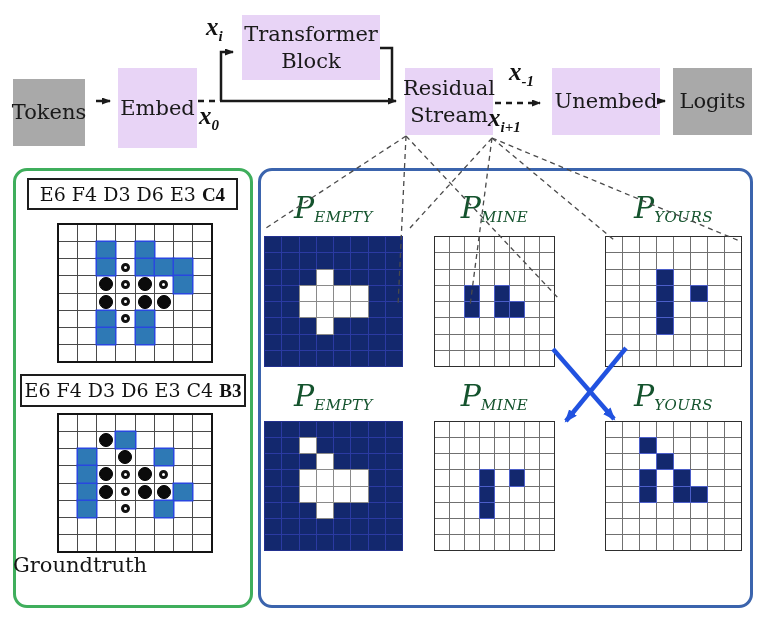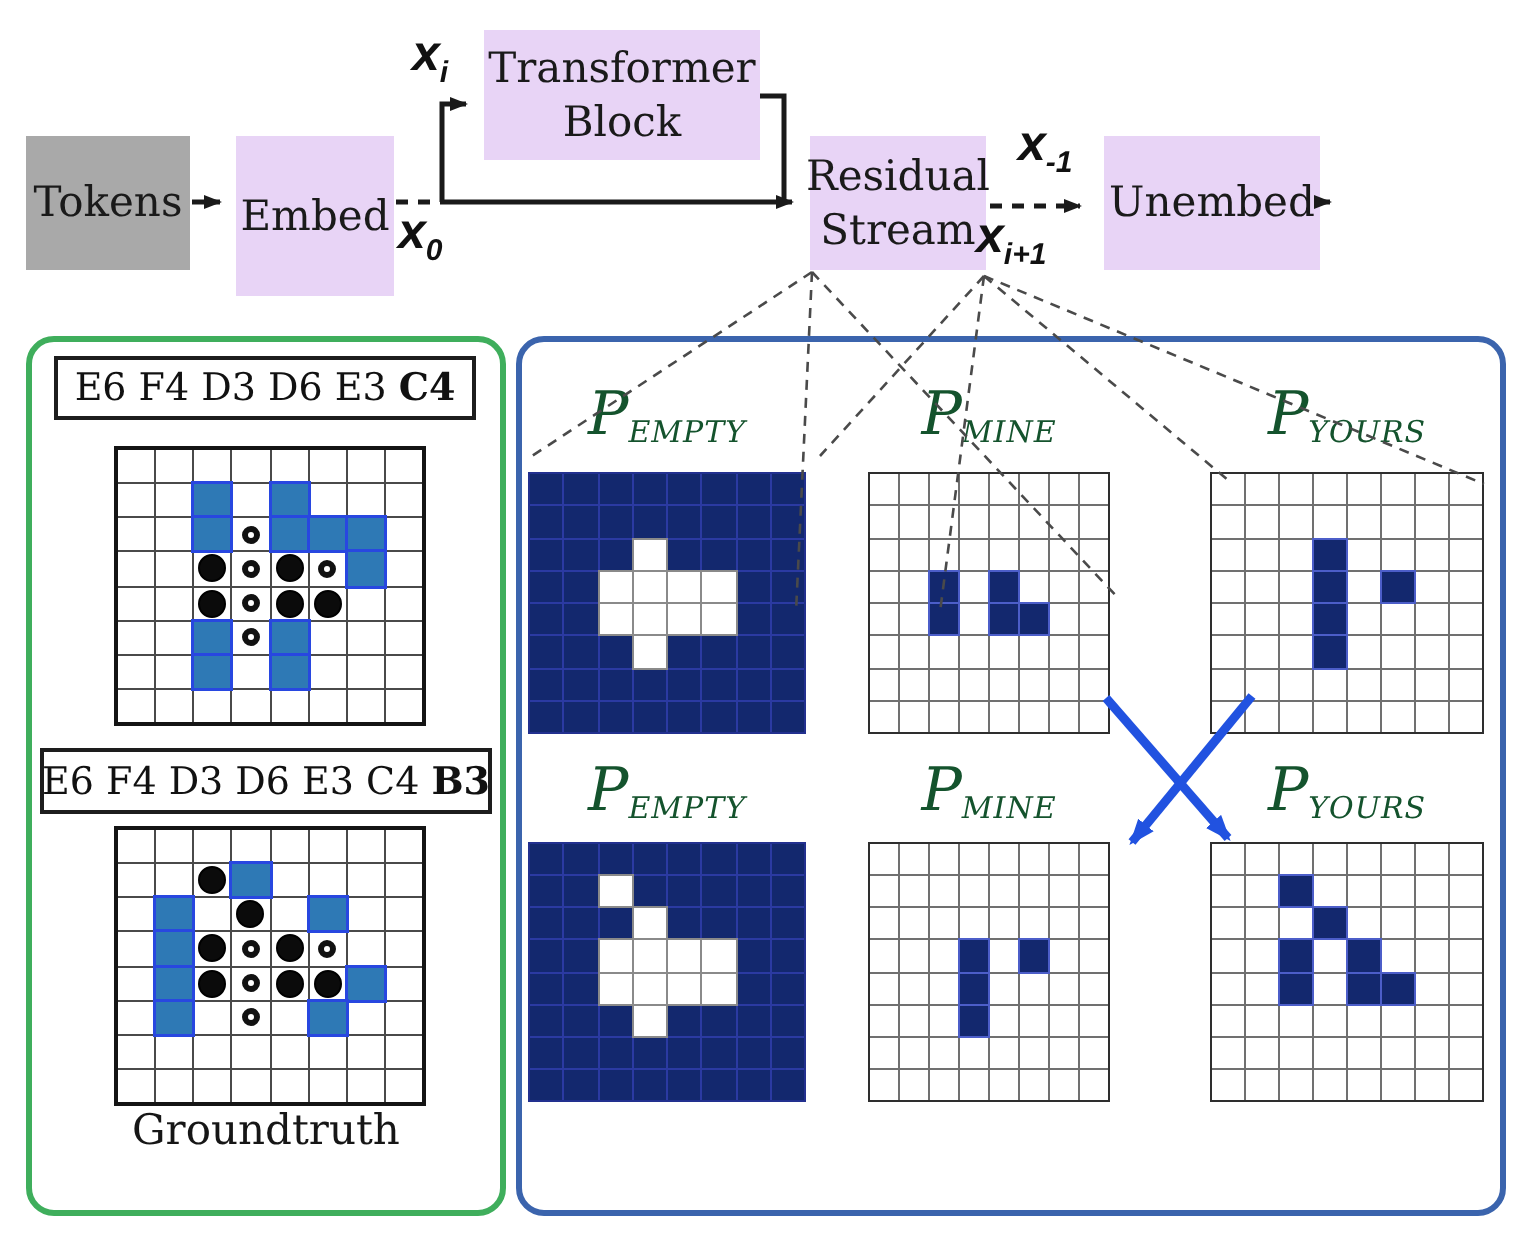--- a/index.html
+++ b/index.html
@@ -9,31 +9,31 @@
   *{margin:0;padding:0;box-sizing:border-box;}
   body{background:#fff;font-family:"DejaVu Serif","Liberation Serif",serif;}
   #stage{position:relative;width:767px;height:625px;background:#fff;overflow:hidden;}
 
   .pbox{position:absolute;display:flex;align-items:center;justify-content:center;
         text-align:center;font-size:21px;color:var(--ink);line-height:1.25;}
   .pbox.lav{background:var(--lavender);}
   .pbox.gry{background:var(--gray);}
 
   .mathlab{position:absolute;font-style:italic;font-weight:bold;color:#111;
-           font-size:25px;font-family:Liberation Sans, sans-serif;white-space:nowrap;}
+           font-size:25px;font-family:Liberation Serif, serif;white-space:nowrap;}
   .mathlab sub{font-size:15px;font-weight:bold;vertical-align:-6px;font-style:italic;}
 
   .panel{position:absolute;border-radius:14px;background:#fff;}
   .panel.green{border:3.5px solid var(--green);}
   .panel.blue{border:3.5px solid var(--blueborder);}
 
   .movebox{position:absolute;background:#fff;border:2px solid #1d1d1d;
            font-size:19px;color:#111;text-align:center;display:flex;
            align-items:center;justify-content:center;white-space:pre;z-index:3;}
-  .movebox b{font-weight:bold;}
+  .movebox b{font-weight:bold;font-family:Liberation Serif, serif;}
 
   .gboard{position:absolute;display:grid;grid-template-columns:repeat(8,1fr);
           grid-template-rows:repeat(8,1fr);gap:1px;background:#4a4a4a;
           border:2px solid #141414;z-index:2;}
   .gboard .cell{background:#fff;display:flex;align-items:center;justify-content:center;}
   .gboard .cell.blue{background:var(--board-blue);box-shadow:0 0 0 1.5px #2847e0;z-index:1;}
   .disc{border-radius:50%;}
   .disc.black{width:14px;height:14px;background:#0b0b0b;border:1px solid #000;}
   .disc.white{width:9px;height:9px;background:#fff;border:3px solid #111;}
 
@@ -43,47 +43,50 @@
   .pgrid.white-bg .cell{background:#fff;}
   .pgrid.white-bg .cell.fillnavy{background:var(--navy);box-shadow:0 0 0 1px #4c5ec9;z-index:1;}
   .pgrid.navy-bg{background:#2b3aa2;border:1.5px solid #22308f;}
   .pgrid.navy-bg .cell{background:var(--navy);}
   .pgrid.navy-bg .cell.open{background:#fff;box-shadow:0 0 0 1px #8a8a8a;z-index:1;}
 
   .plabel{position:absolute;text-align:center;color:#14532d;z-index:2;white-space:nowrap;}
   .plabel .pbase{font-style:italic;font-size:30px;font-family:"DejaVu Serif",serif;}
   .plabel sub{font-style:italic;font-size:15px;vertical-align:-4px;letter-spacing:.5px;}
 
-  .caption{position:absolute;text-align:center;font-size:21px;color:#161616;z-index:2;}
+  .caption{position:absolute;text-align:left;font-size:21px;color:#161616;z-index:2;}
 
   svg.overlay{position:absolute;left:0;top:0;z-index:5;pointer-events:none;}
   .flow{stroke:#1a1a1a;stroke-width:2.5;fill:none;}
   .flow.dash{stroke-dasharray:6 5;}
   .fan{stroke:#4a4a4a;stroke-width:1.3;fill:none;stroke-dasharray:5 4;}
   .xarrow{stroke:var(--arrowblue);stroke-width:4.5;fill:none;}
 </style>
 </head>
 <body>
 
 <div id="stage">
 
-  <div class="pbox gry" style="left:13px;top:68px;width:82px;height:67px">
+  <div class="pbox gry" style="left:13px;top:79px;width:72px;height:67px">
       <span>Tokens</span>
     </div>
   <div class="pbox lav" style="left:118px;top:68px;width:79px;height:80px">
       <span>Embed</span>
     </div>
   <div class="pbox lav" style="left:242px;top:15px;width:138px;height:65px">
       <span>Transformer Block</span>
     </div>
   <div class="pbox lav" style="left:405px;top:68px;width:88px;height:67px">
       <span>Residual Stream</span>
     </div>
   <div class="pbox lav" style="left:552px;top:68px;width:108px;height:67px">
       <span>Unembed</span>
+    </div>
+  <div class="pbox gry" style="left:673px;top:68px;width:79px;height:67px">
+      <span>Logits</span>
     </div>
 
   <div class="mathlab" style="left:206px;top:13px"><span>x</span><sub>i</sub></div>
   <div class="mathlab" style="left:199px;top:102px"><span>x</span><sub>0</sub></div>
   <div class="mathlab" style="left:509px;top:58px"><span>x</span><sub>-1</sub></div>
   <div class="mathlab" style="left:488px;top:104px"><span>x</span><sub>i+1</sub></div>
 
   <div class="panel green" style="left:13px;top:168px;width:240px;height:440px"></div>
   <div class="panel blue" style="left:258px;top:168px;width:495px;height:440px"></div>
 

